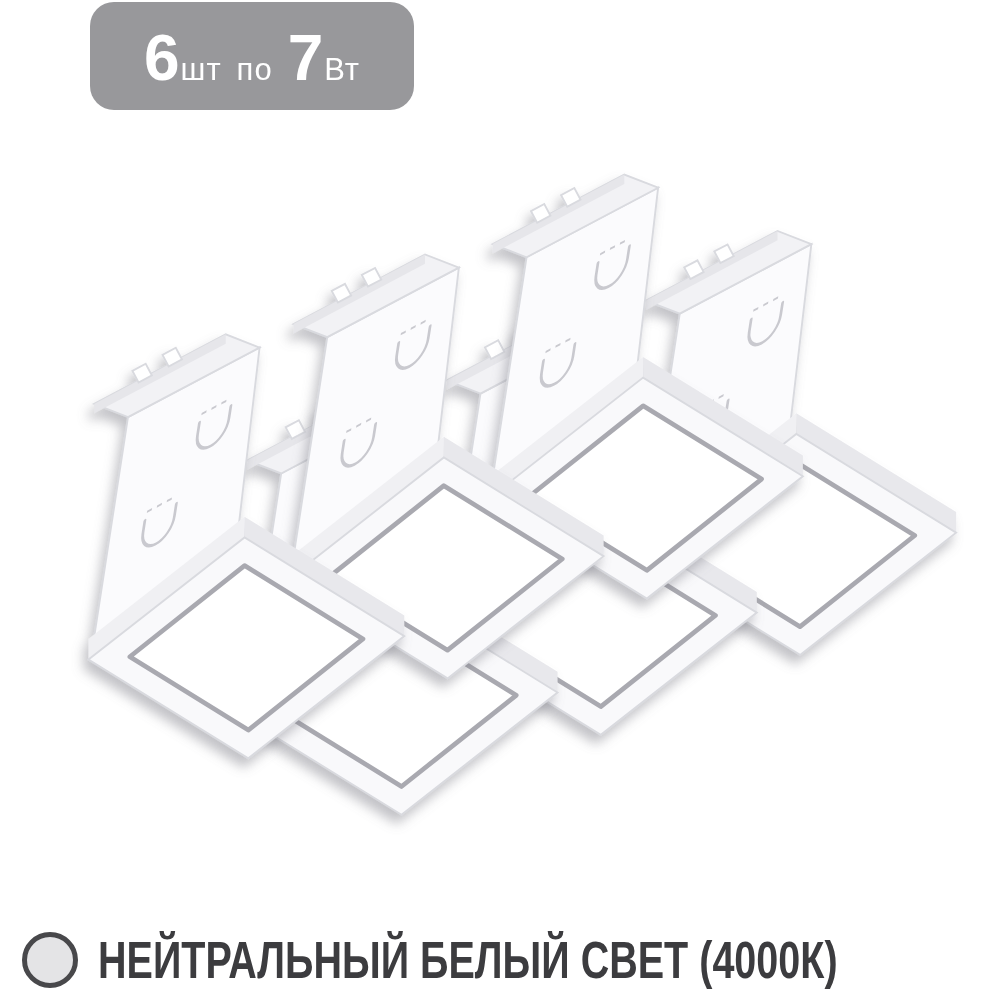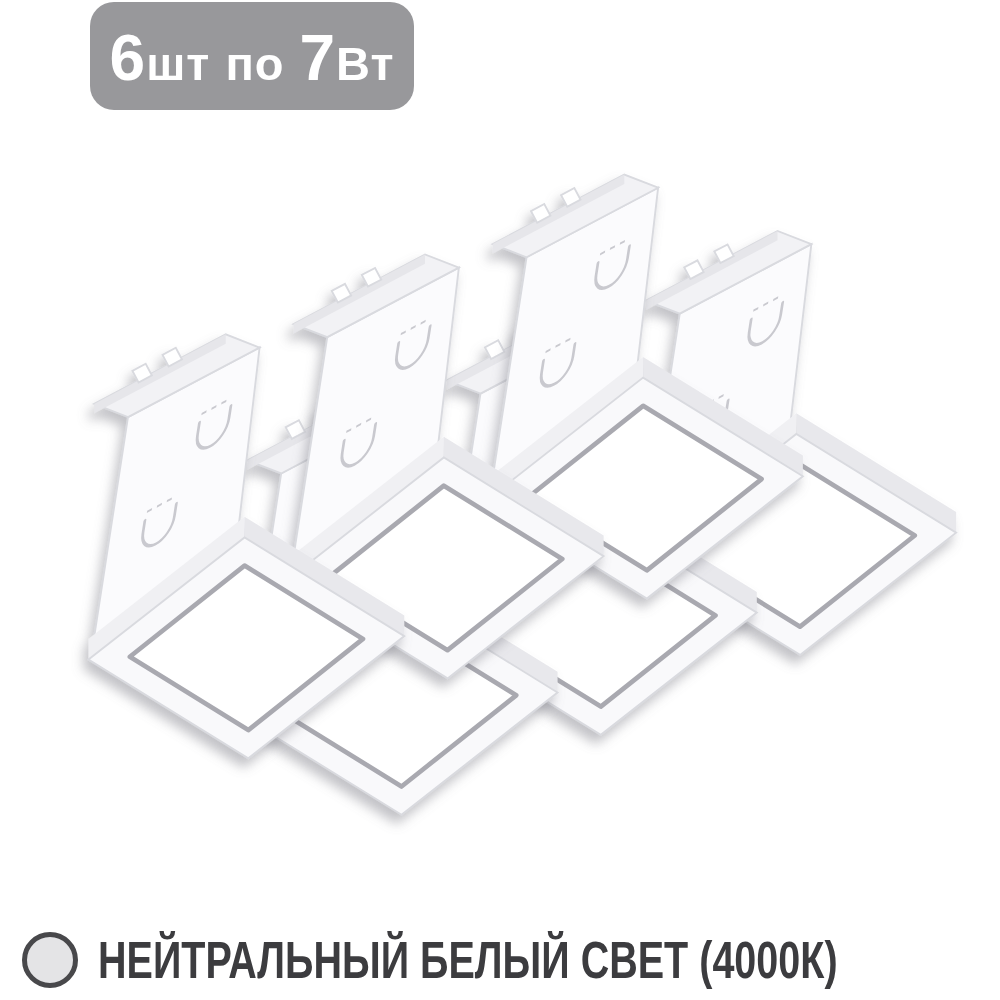--- a/index.html
+++ b/index.html
@@ -13,21 +13,21 @@
   html,body{width:1000px;height:1000px;overflow:hidden}
   body{background:var(--page-bg);font-family:"Liberation Sans",sans-serif;position:relative}
 
   .badge{
     position:absolute;left:90px;top:2px;width:324px;height:108px;
     background:var(--badge-bg);border-radius:24px;
     display:flex;justify-content:center;align-items:baseline;padding-top:24px;
     color:var(--badge-text);
   }
   .badge .num{font-size:64px;font-weight:700;line-height:1;letter-spacing:1px}
-  .badge .word{font-size:47px;font-weight:700;line-height:1;letter-spacing:1px}
+  .badge .word{font-size:31px;font-weight:400;line-height:1;letter-spacing:1px}
   .badge .mid{margin:8px 15px}
 
   .product{position:absolute;left:0;top:0;width:1000px;height:1000px}
 
   .plate{fill:var(--plate);stroke:var(--plate-edge);stroke-width:2}
   .flange{fill:var(--flange);stroke:var(--plate-edge);stroke-width:2}
   .lip{fill:var(--lip);stroke:none}
   .notch rect{fill:var(--page-bg);stroke:var(--plate-edge);stroke-width:2}
   .u{fill:none;stroke:var(--ucut);stroke-width:3.5;stroke-linecap:round}
   .udash{fill:none;stroke:var(--ucut);stroke-width:2.5;stroke-dasharray:6 6}

